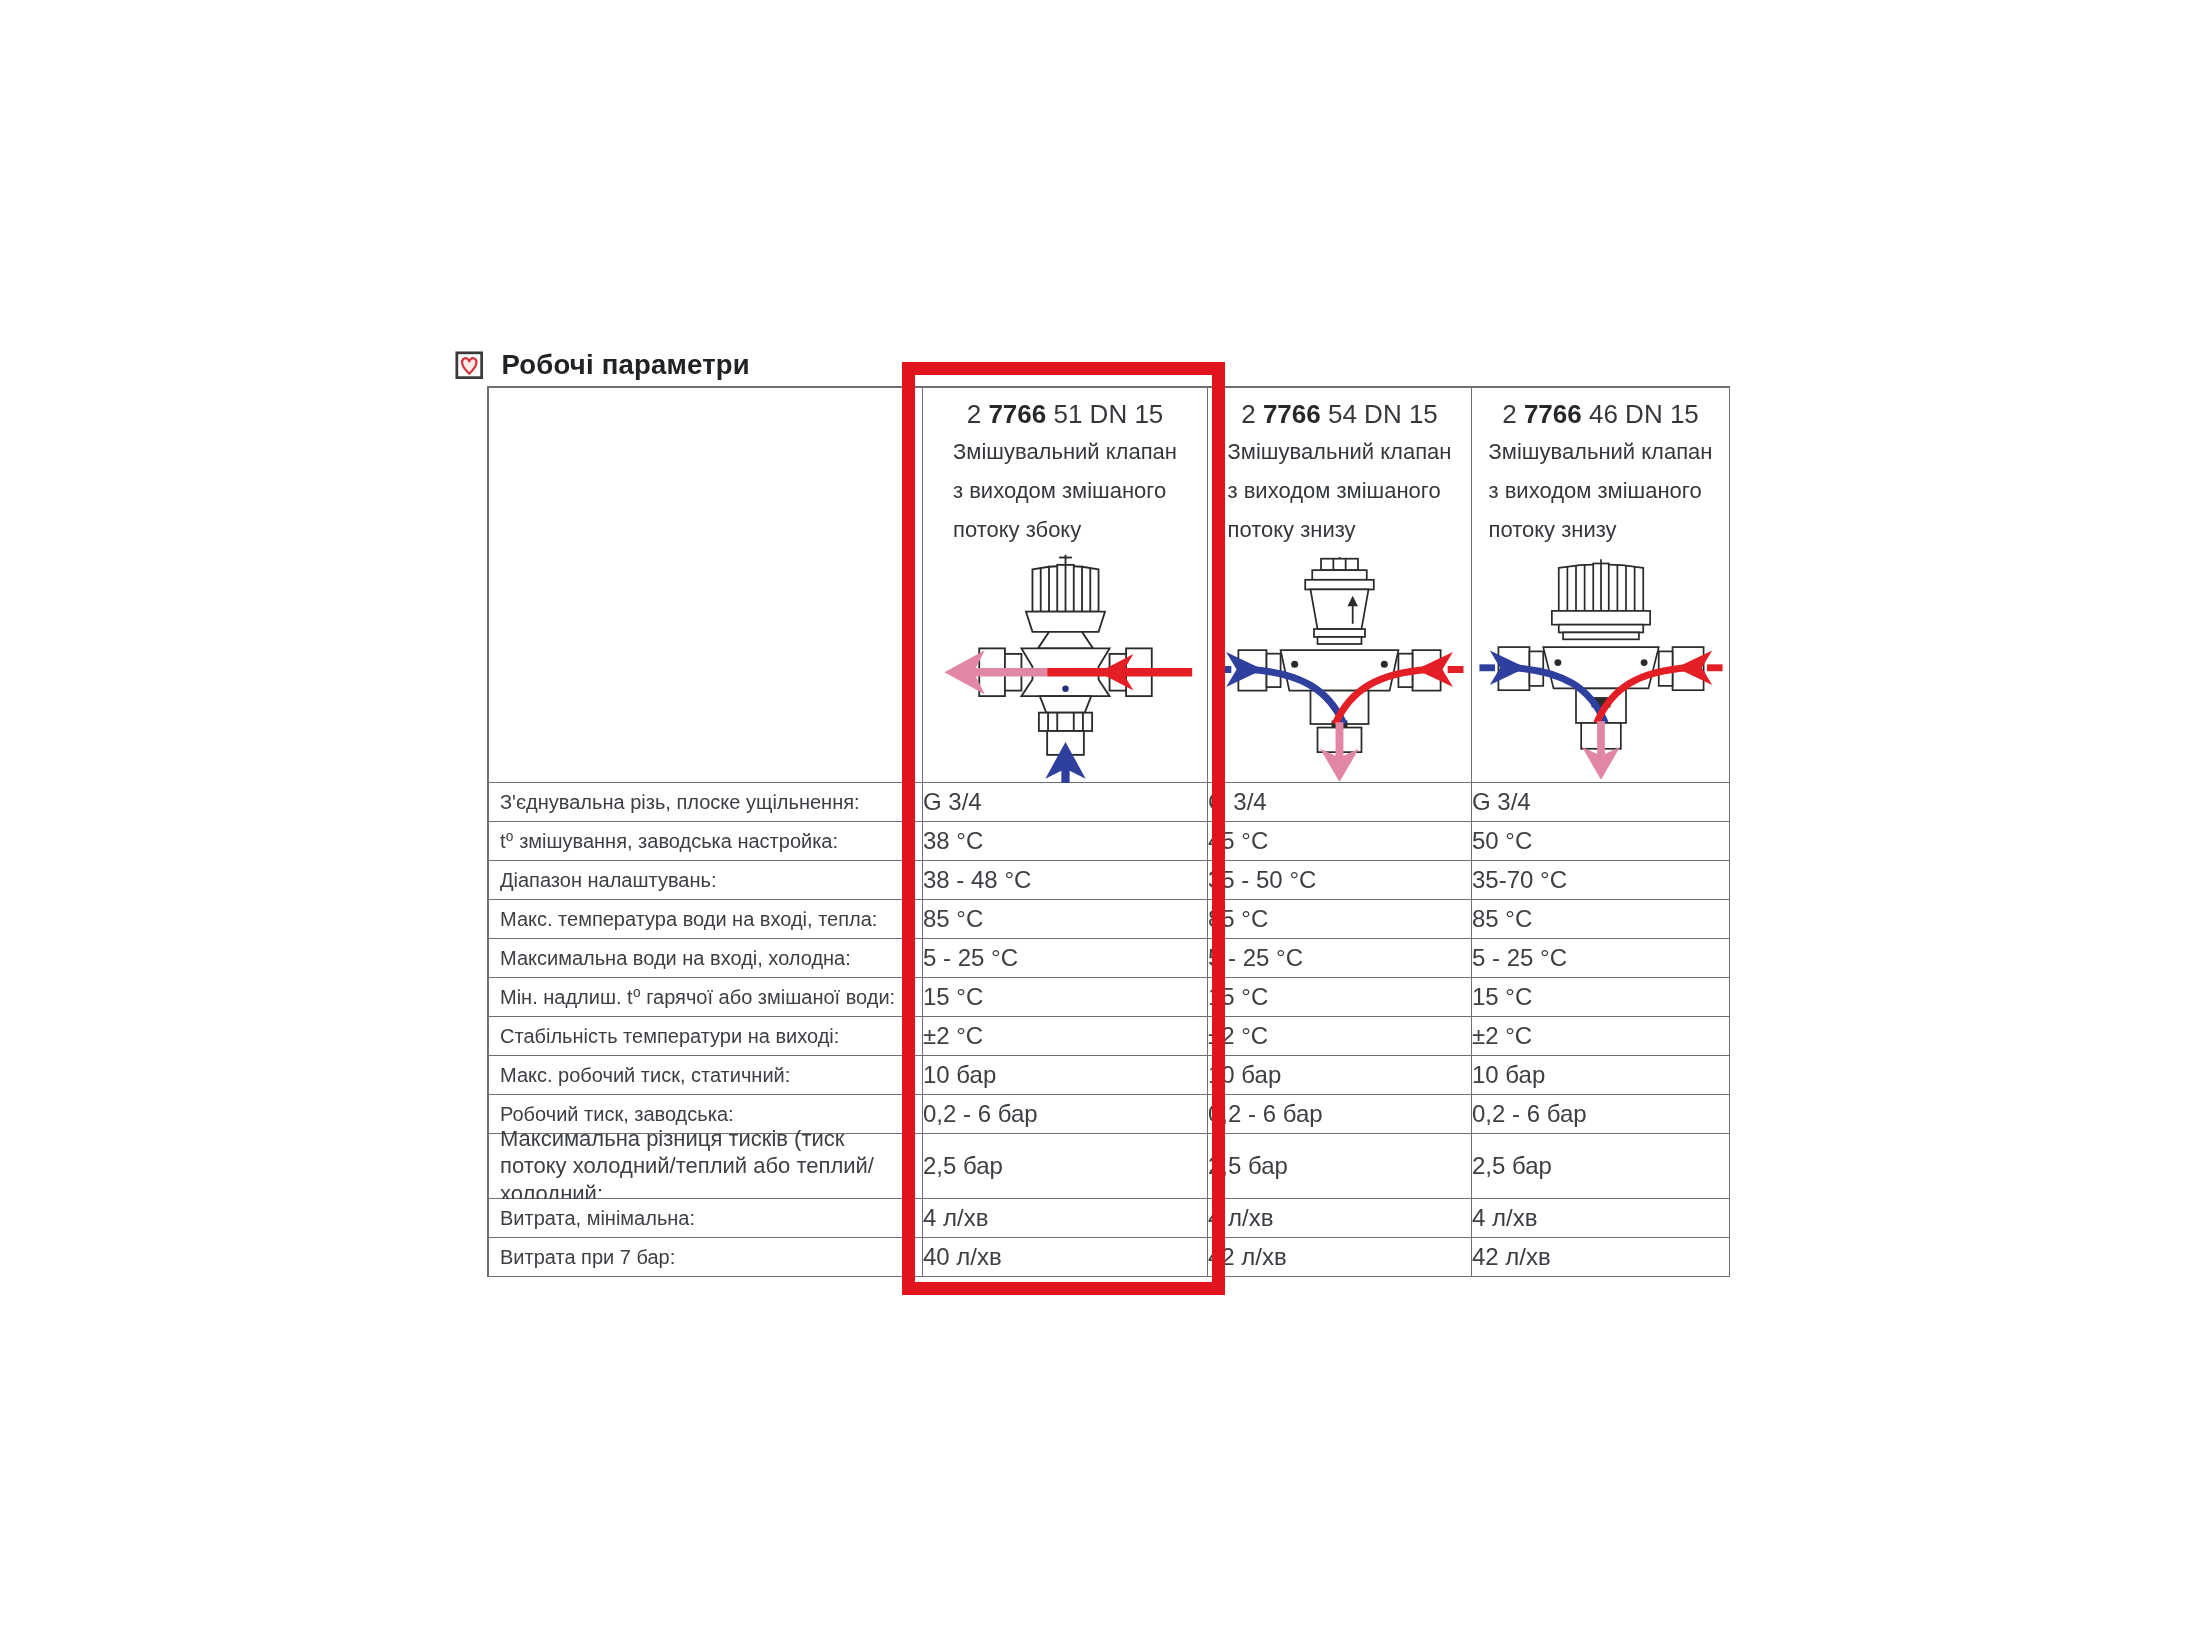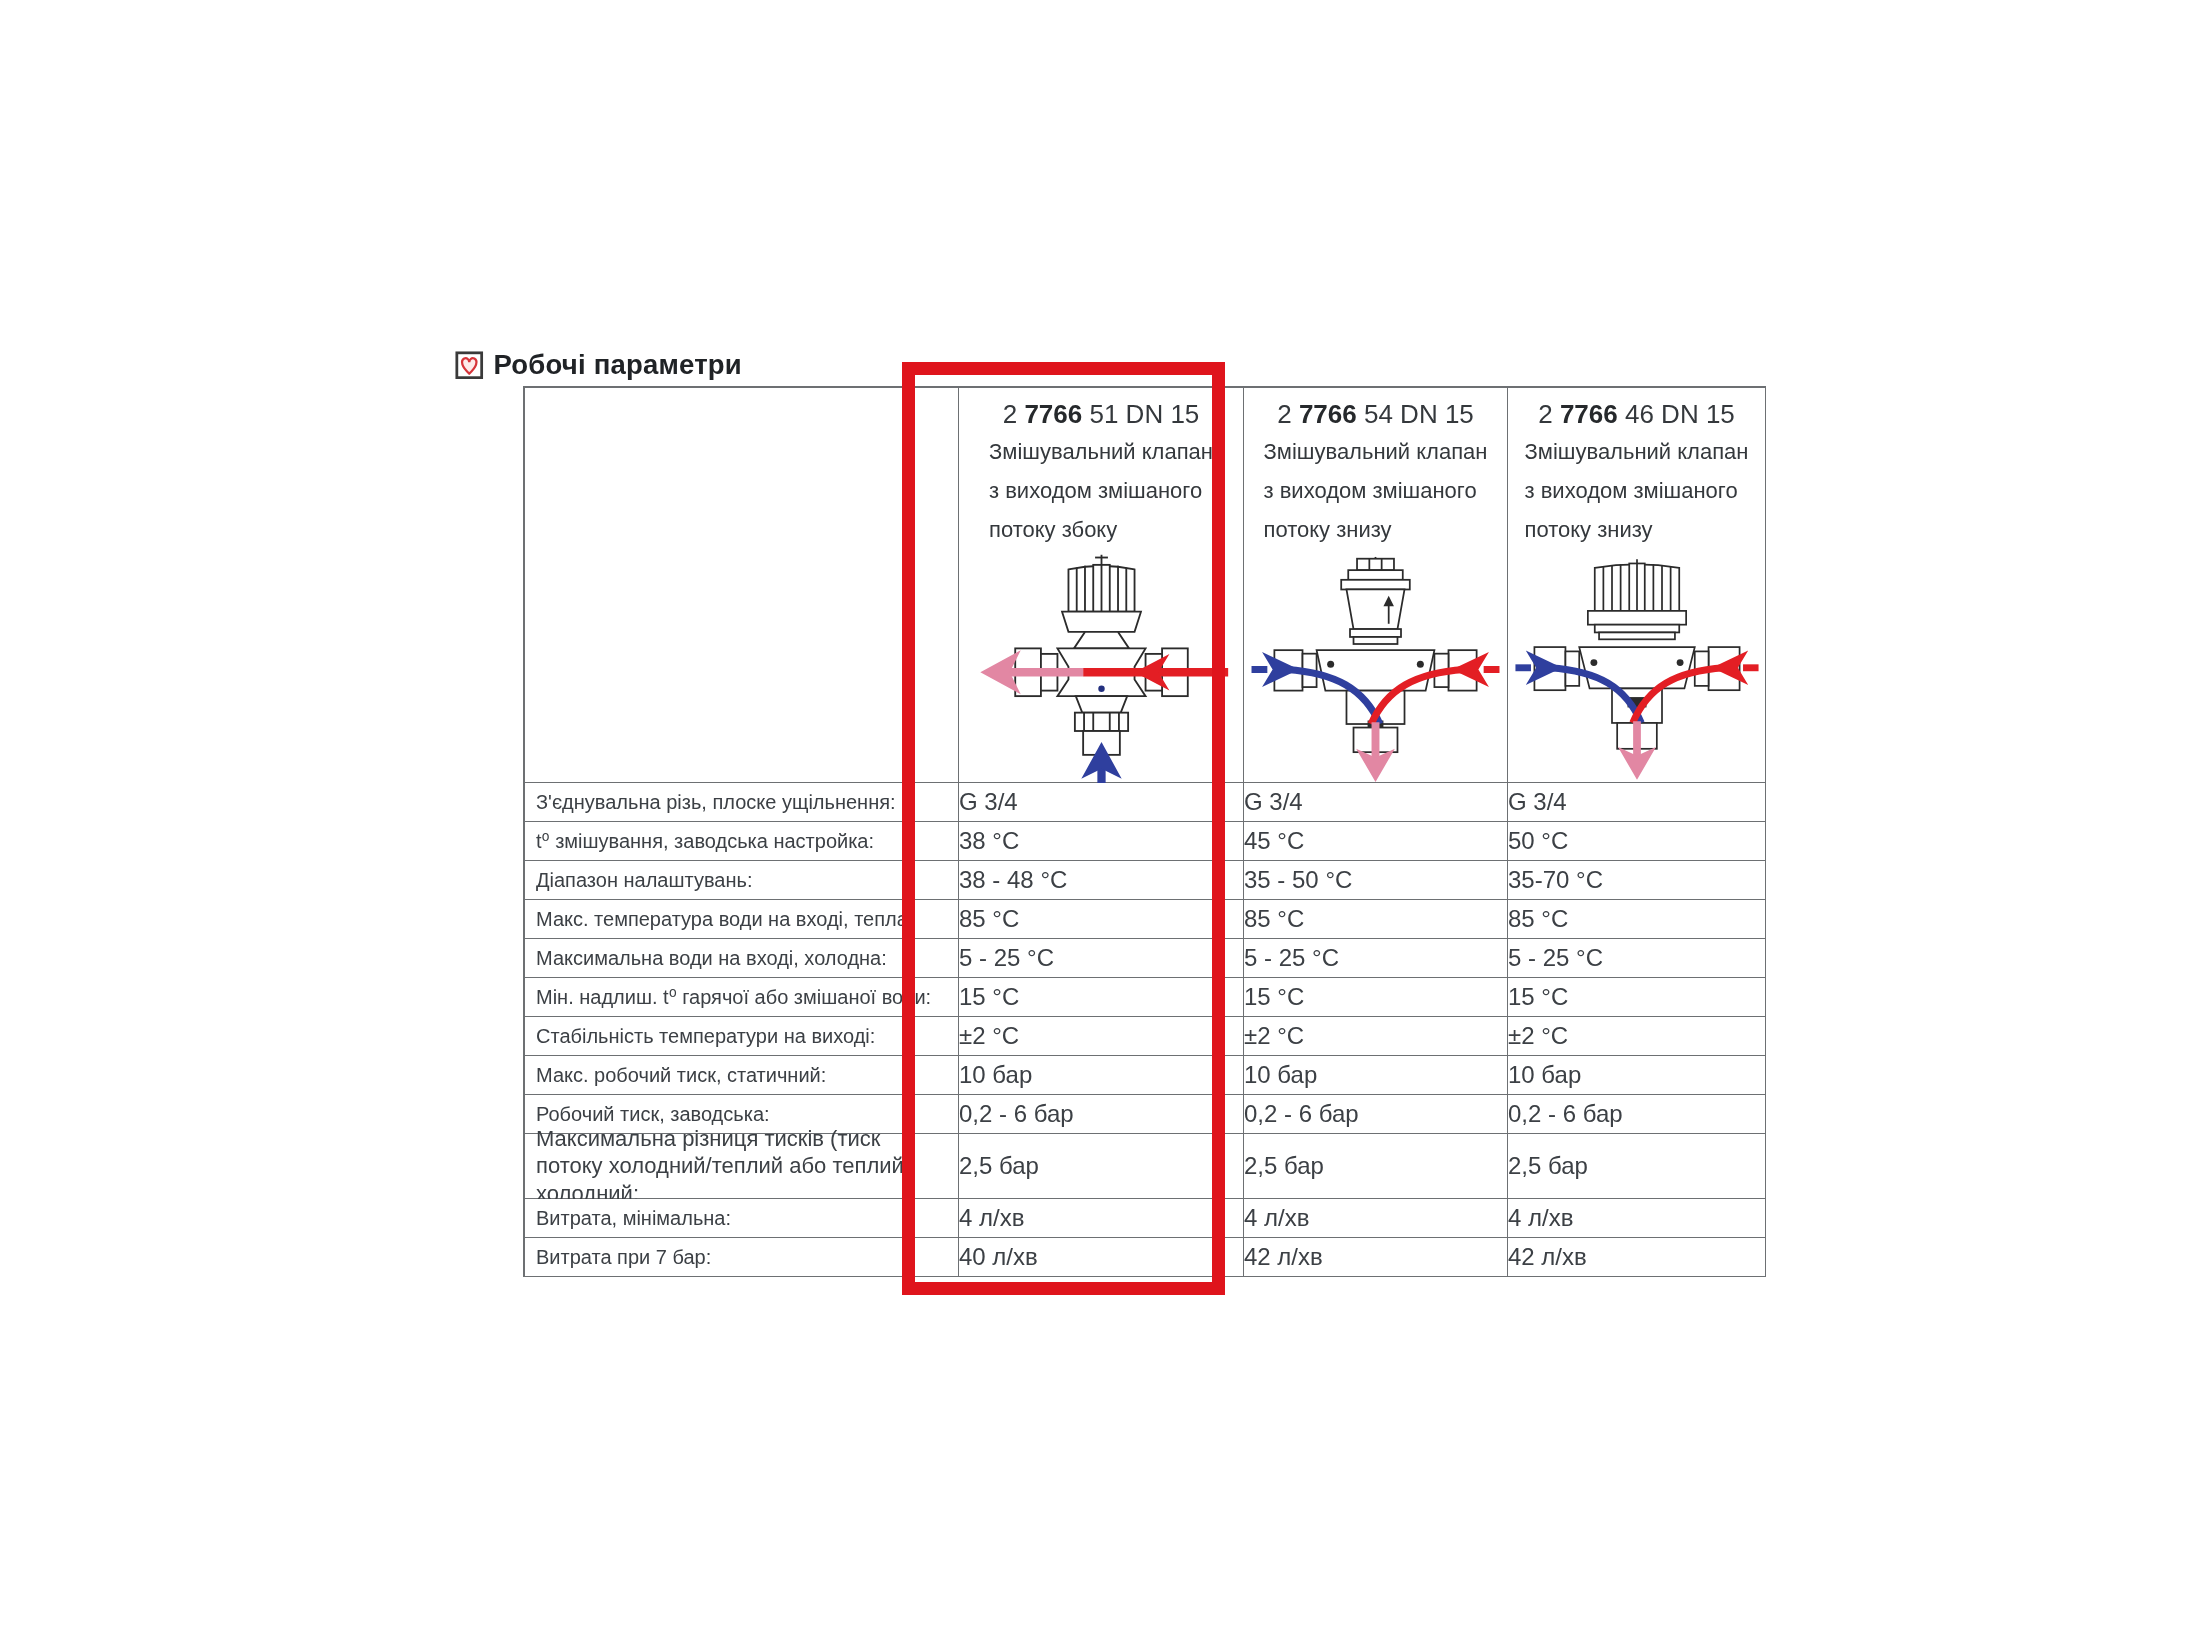--- a/index.html
+++ b/index.html
@@ -4,32 +4,31 @@
 <style>
   :root{
     --c-hot:#e31e24; --c-cold:#2f3f9e; --c-mixed:#e287a3;
     --c-highlight:#df141c; --c-border:#6d7073; --c-text:#3c4045;
   }
   *{margin:0;padding:0;box-sizing:border-box;}
   html,body{background:#ffffff;}
   body{font-family:"Liberation Sans","DejaVu Sans",sans-serif;color:var(--c-text);}
   .canvas{position:relative;width:2204px;height:1653px;background:#fff;overflow:hidden;}
 
-  .section-title{position:absolute;left:455px;top:349px;display:flex;align-items:center;gap:10px;}
+  .section-title{position:absolute;left:455px;top:349px;display:flex;align-items:center;gap:18px;}
   .section-title .txt{font-size:27.5px;font-weight:700;color:#202326;letter-spacing:0.2px;}
 
   .spec-table{
     position:absolute;left:487px;top:386px;
     display:grid;
     grid-template-columns:434px 285px 264px 258px;
     grid-template-rows:395px repeat(9,39px) 65px repeat(2,39px);
     border-top:2.8px solid var(--c-border);
     border-left:2.8px solid var(--c-border);
     background:#0f766e;
-    margin-left:36px;
   }
   .t-row{display:contents;}
   .cell{
     border-right:1.8px solid var(--c-border);
     border-bottom:1.8px solid var(--c-border);
     display:flex;align-items:center;
     background:#fff;
     font-size:24px;color:var(--c-text);
   }
   .label-cell{justify-content:flex-start;padding-left:11px;font-size:20px;white-space:nowrap;overflow:hidden;}

